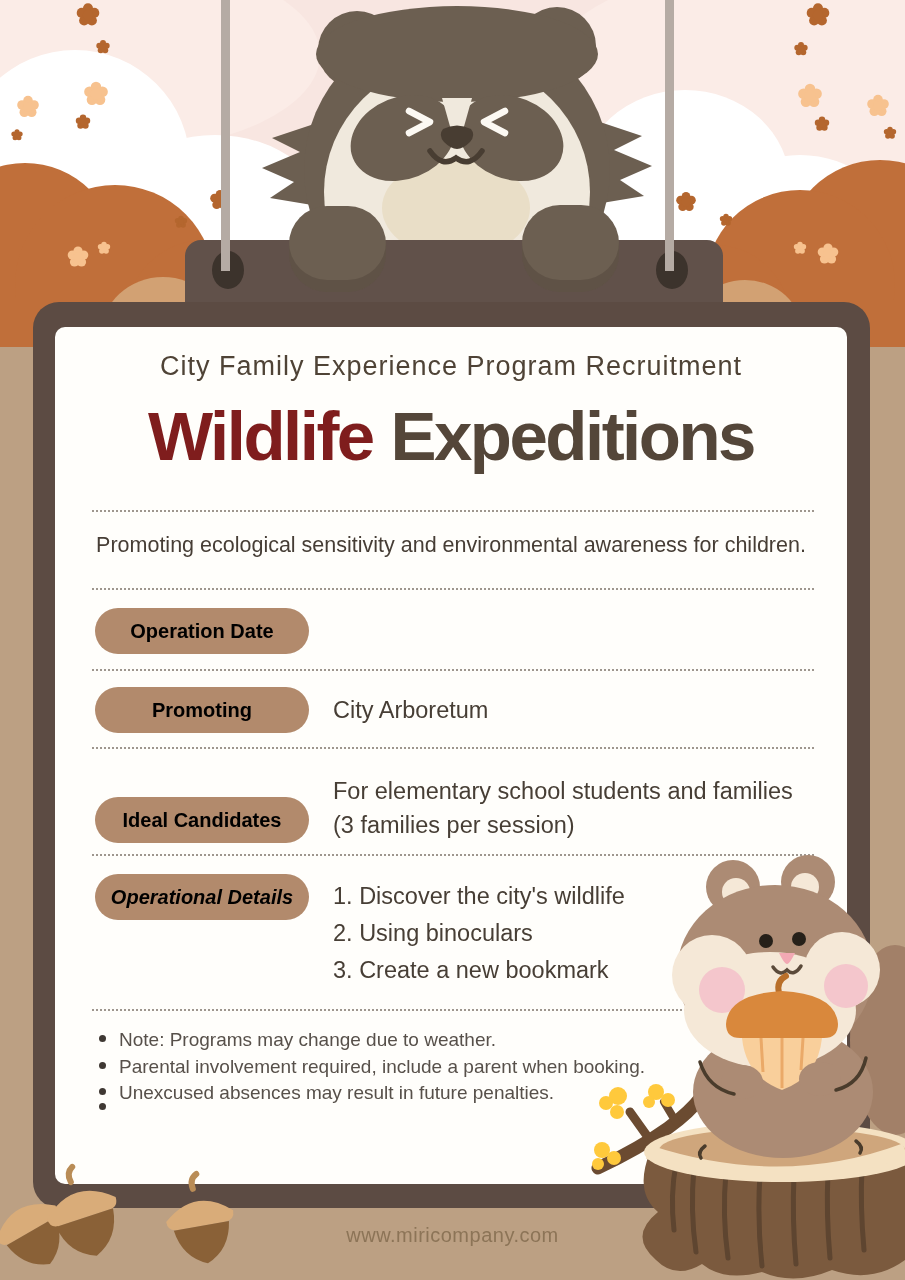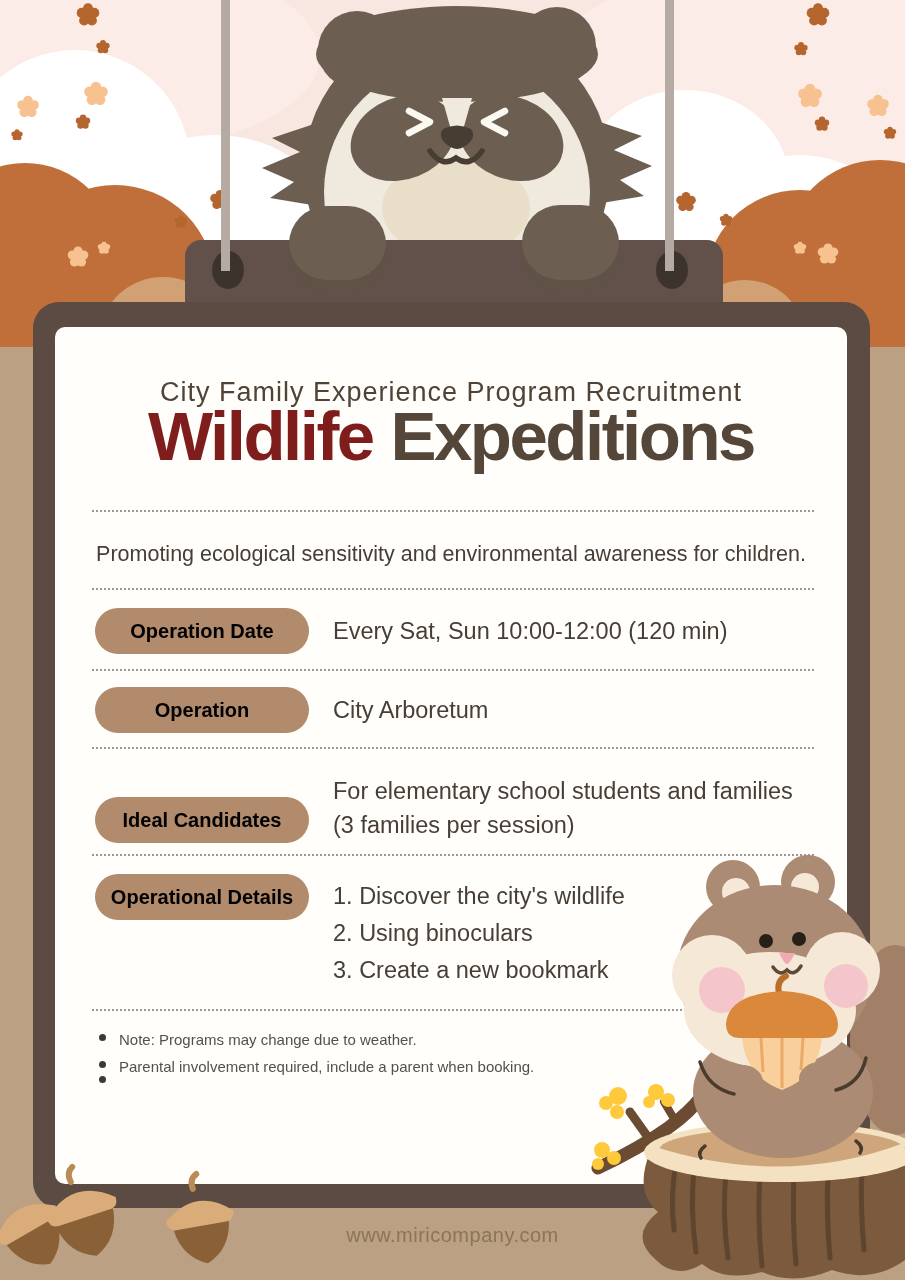--- a/index.html
+++ b/index.html
@@ -18,36 +18,36 @@
   
   .paw{position:absolute;background:#6c5f51;border-radius:38px;z-index:5;
     box-shadow:inset 0 -12px 0 rgba(40,30,20,.18);}
   
   #sign{position:absolute;left:33px;top:302px;width:837px;height:906px;
     background:#5c4b43;border-radius:26px;z-index:6;}
   #card{position:absolute;left:55px;top:327px;width:792px;height:857px;
     background:#fffefb;border-radius:10px;z-index:7;}
   
   .eyebrow{position:absolute;top:24px;left:0;width:100%;text-align:center;
-    font-size:27px;letter-spacing:1px;color:#4f4336;margin-top:26px;}
+    font-size:27px;letter-spacing:1px;color:#4f4336;}
   .title{position:absolute;top:66px;left:0;width:100%;text-align:center;
     font-size:69px;font-weight:bold;letter-spacing:-2.5px;line-height:88px;white-space:nowrap;}
   .title .accent{color:#7f1d1d;}
   .title .main{color:#544639;margin-left:1px;}
   .dotted{position:absolute;left:37px;width:722px;height:0;border-top:2.5px dotted #9e968e;}
   .subtitle{position:absolute;top:206px;left:0;width:100%;text-align:center;
-    font-size:21.5px;color:#463d35;margin-top:9px;}
+    font-size:21.5px;color:#463d35;}
   .pill{position:absolute;left:40px;width:214px;height:46px;border-radius:23px;
     background:#b28a6c;color:#000000;font-size:20px;font-weight:bold;
     display:flex;align-items:center;justify-content:center;}
   .row-value{position:absolute;left:278px;right:16px;color:#473e35;font-size:23.5px;
     white-space:pre-line;}
   .lh46{line-height:46px;} .lh34{line-height:34px;} .lh37{line-height:37px;}
   .notes{position:absolute;top:700px;left:44px;right:20px;margin:0;padding:0;list-style:none;}
-  .notes li{display:flex;align-items:baseline;line-height:26.5px;font-size:15px;color:#57504a;}
+  .notes li{display:flex;align-items:baseline;line-height:26.5px;font-size:19px;color:#57504a;}
   .bullet{width:7px;height:7px;border-radius:50%;background:#3f3833;flex:0 0 7px;
     margin-right:13px;position:relative;top:-4px;}
   .footer{position:absolute;top:1224px;left:0;width:100%;text-align:center;z-index:2;
     font-size:20px;letter-spacing:.5px;color:#8c7457;}
   svg{display:block;}
 </style>
 </head>
 <body>
 
 <div id="poster">
@@ -168,46 +168,49 @@
     <div class="eyebrow">City Family Experience Program Recruitment</div>
     <div class="title">
       <span class="accent">Wildlife</span>
       <span class="main">Expeditions</span>
     </div>
     <div class="dotted" style="top:183px;"></div>
     <div class="subtitle">Promoting ecological sensitivity and environmental awareness for children.</div>
     <div class="dotted" style="top:261px;"></div>
 
     <div class="pill" style="top:281px;">Operation Date</div>
-    <div class="row-value lh46" style="top:281px;">Every Sat, Sun 10:00-12:00 (120 min)</div>
     <div class="dotted" style="top:342px;"></div>
 
-    <div class="pill" style="top:360px;">Operation</div>
+    <div class="pill" style="top:360px;">Promoting</div>
     <div class="row-value lh46" style="top:360px;">City Arboretum</div>
     <div class="dotted" style="top:420px;"></div>
 
     <div class="pill" style="top:470px;">Ideal Candidates</div>
     <div class="row-value lh34" style="top:447px;">For elementary school students and families
 (3 families per session)</div>
     <div class="dotted" style="top:527px;"></div>
 
-    <div class="pill" style="top:547px;">Operational Details</div>
+    <div class="pill" style="top:547px;font-style:italic;">Operational Details</div>
     <div class="row-value lh37" style="top:551px;">1. Discover the city's wildlife
 2. Using binoculars
 3. Create a new bookmark</div>
     <div class="dotted" style="top:682px;"></div>
 
     <ul class="notes">
       <li>
         <span class="bullet"></span>
         <span>Note: Programs may change due to weather.</span>
         </li>
       <li>
         <span class="bullet"></span>
         <span>Parental involvement required, include a parent when booking.</span>
+        </li>
+      <li>
+        <span class="bullet"></span>
+        <span>Unexcused absences may result in future penalties.</span>
         </li>
       <li>
         <span class="bullet"></span>
         </li>
     </ul>
   </div>
 
   <div class="footer">www.miricompany.com</div>
 
   <svg class="abs" style="left:0;top:1160px;z-index:8" width="250" height="120" viewBox="0 1160 250 120">

